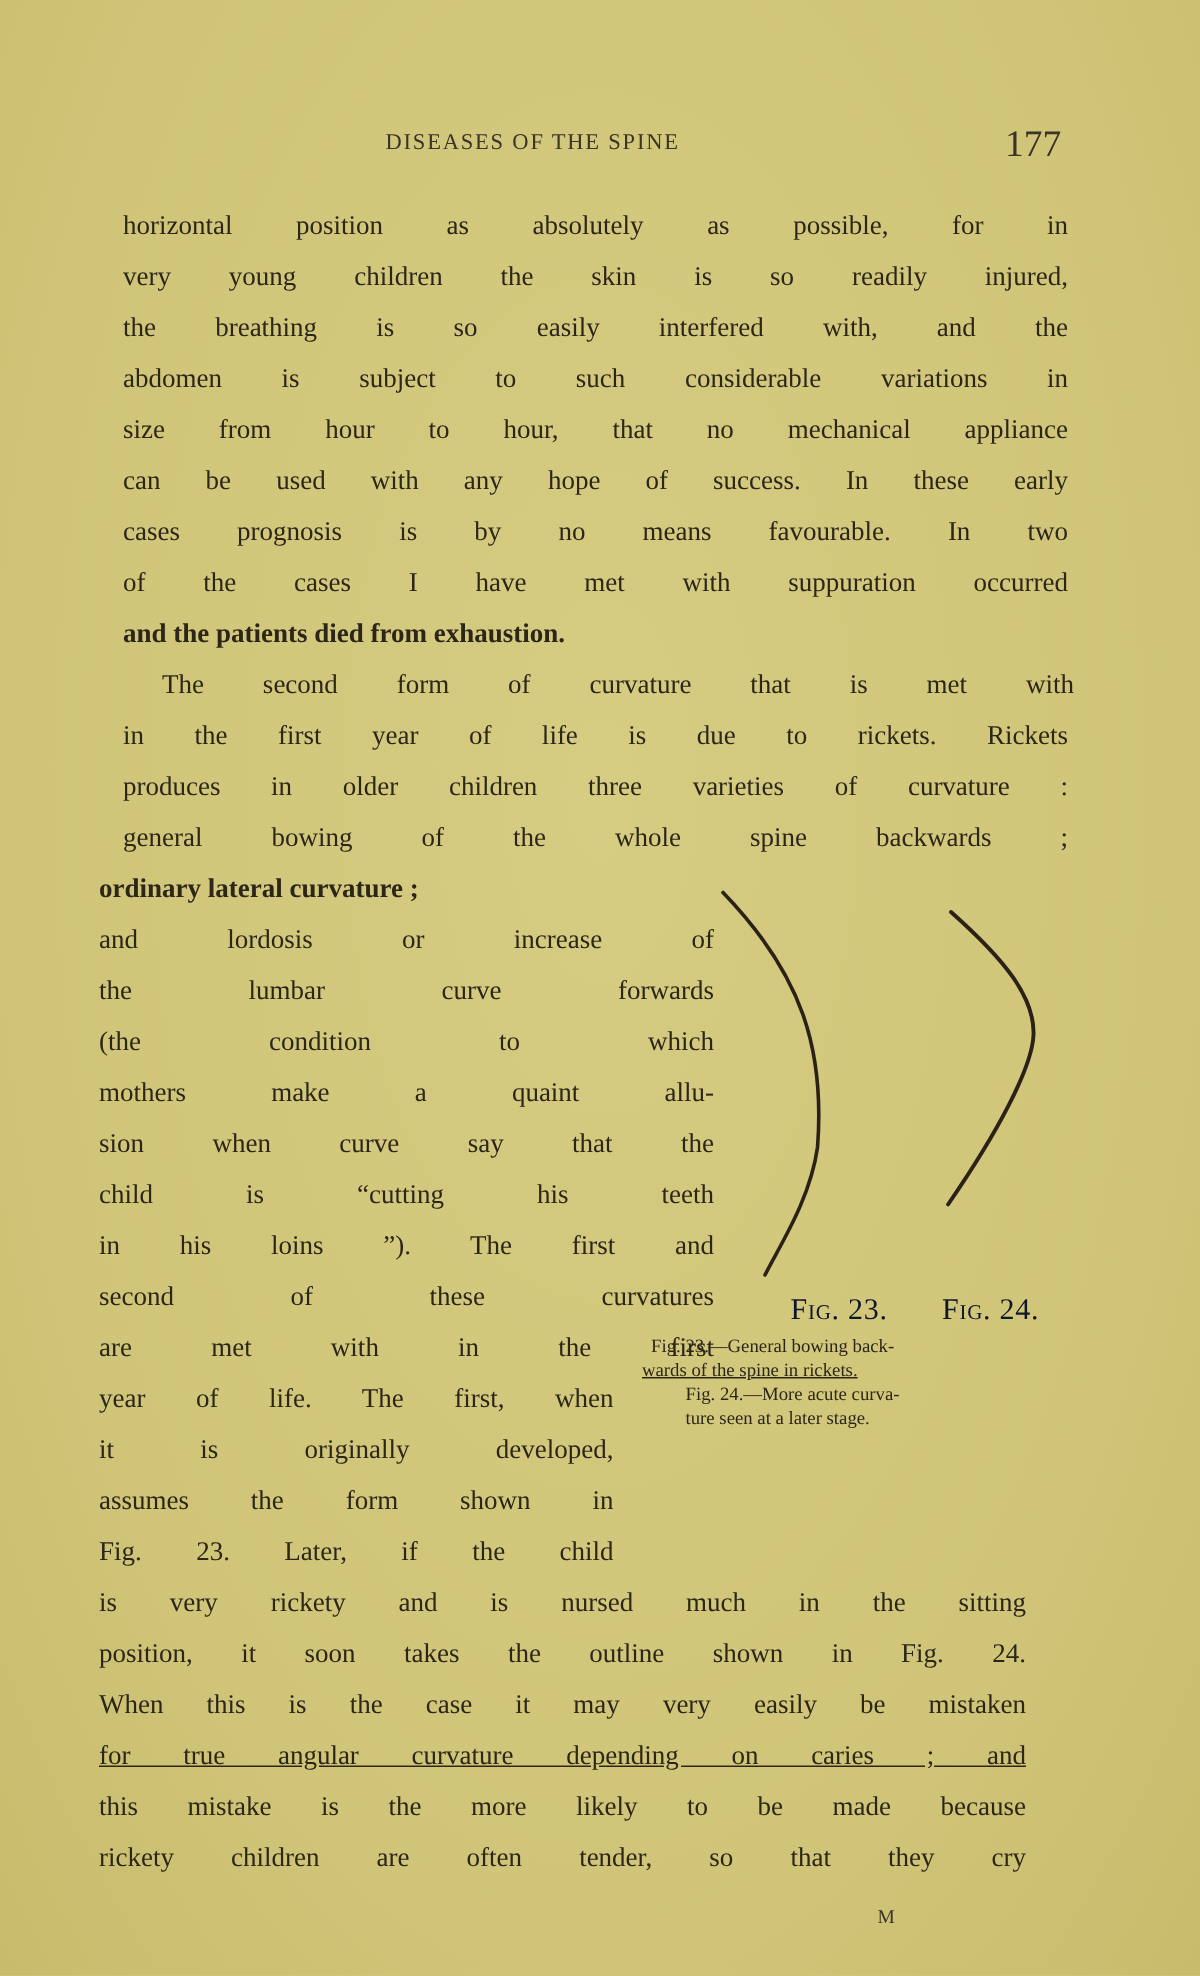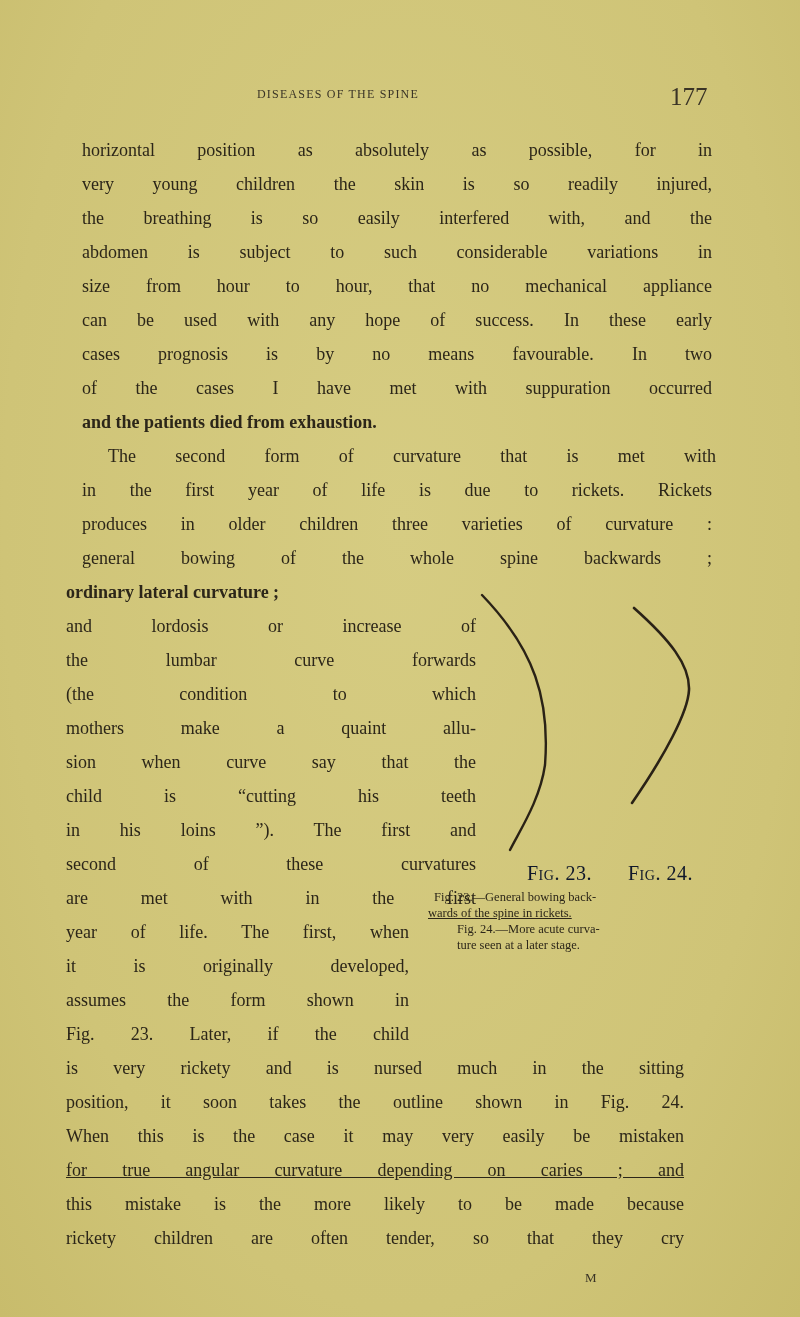--- a/index.html
+++ b/index.html
@@ -10,21 +10,21 @@
       color: #2a2418;
       font-family: "DejaVu Serif", "Liberation Serif", serif;
       position: relative;
     }
     .page { position: absolute; left: 0; top: 0; width: 800px; height: 1317px; }
     .header {
       position: absolute; top: 87px; left: 0; width: 800px; height: 30px;
     }
     .running-head {
       position: absolute; left: 257px; top: 0;
-      font-size: 12px; letter-spacing: 1.2px; color: #3a3426;
+      font-size: 15px; letter-spacing: 1.2px; color: #3a3426;
       font-family: "Liberation Serif", serif;
     }
     .folio {
       position: absolute; left: 670px; top: -4px;
       font-size: 25px; color: #3a3426;
       font-family: "Liberation Serif", serif;
     }
     .line {
       position: absolute; white-space: nowrap;
       font-size: 18px; line-height: 28px;

